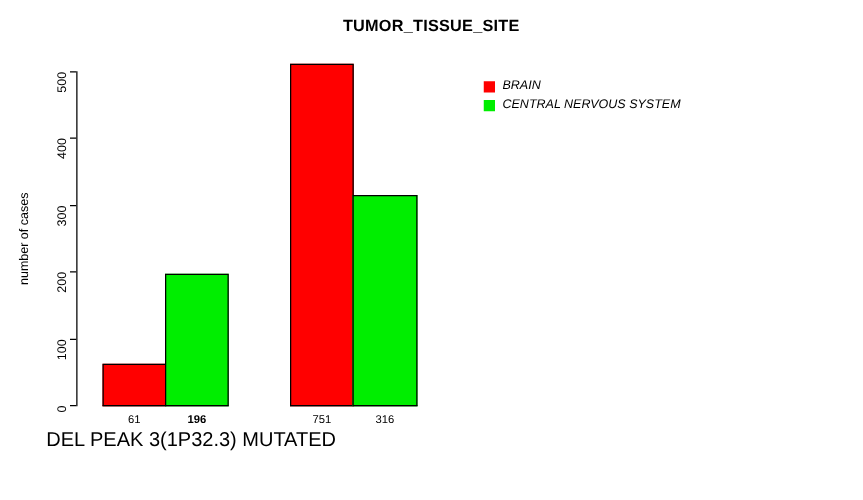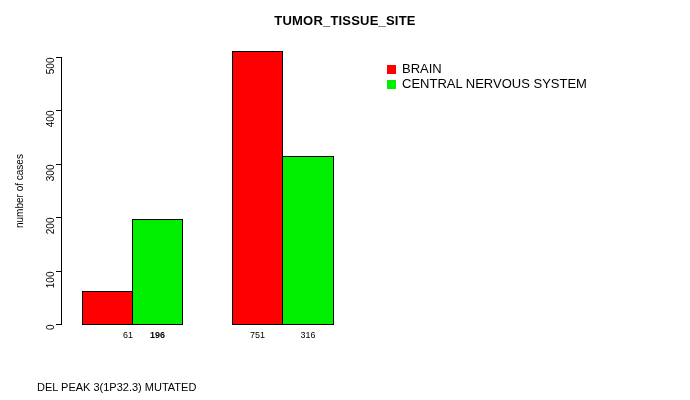--- a/index.html
+++ b/index.html
@@ -69,23 +69,22 @@
   }
   .y-axis-title {
     position: absolute;
     font-size: 10px;
     white-space: nowrap;
     transform: rotate(-90deg);
     transform-origin: 0 0;
   }
   .x-axis-title {
     position: absolute;
-    font-size: 11px;
+    font-size: 16px;
     white-space: nowrap;
-    margin-top: 37px;
   }
   .footnote {
     position: absolute;
     font-size: 11px;
     white-space: nowrap;
   }
   .legend {
     position: absolute;
   }
   .legend-row {
@@ -96,23 +95,24 @@
     position: absolute;
     left: 0;
     top: 3px;
     width: 9px;
     height: 9px;
   }
   .legend-label {
     position: absolute;
     left: 15px;
     top: 0;
-    font-size: 13px;
+    font-size: 10px;
     white-space: nowrap;
     line-height: 13px;
+    font-style: italic;
   }
 </style>
 </head>
 <body>
 
 <div id="chart-root">
 
   <div class="chart-title">TUMOR_TISSUE_SITE</div>
 
   <div class="plot-area">
@@ -138,21 +138,21 @@
     <div class="axis-line" style="left:82px; top:324px; width:101px; height:1px;"></div>
 
     <div class="axis-line" style="left:232px; top:324px; width:102px; height:1px;"></div>
 
     <div class="bar" style="left:82px; top:291px; width:51px; height:34px; background:#FF0000;"></div>
     <div class="bar" style="left:132px; top:219px; width:51px; height:106px; background:#00EE00;"></div>
 
     <div class="bar" style="left:232px; top:51px; width:51px; height:274px; background:#FF0000;"></div>
     <div class="bar" style="left:282px; top:156px; width:52px; height:169px; background:#00EE00;"></div>
 
-    <div class="bar-value-label" style="left:82px; top:330px; width:51px;text-align:right;">61</div>
+    <div class="bar-value-label" style="left:82px; top:330px; width:51px;">61</div>
     <div class="bar-value-label" style="left:132px; top:330px; width:51px;font-weight:bold;">196</div>
     <div class="bar-value-label" style="left:232px; top:330px; width:51px;">751</div>
     <div class="bar-value-label" style="left:282px; top:330px; width:52px;">316</div>
 
     <div class="x-axis-title" style="left:37px; top:344px;">DEL PEAK  3(1P32.3) MUTATED</div>
 
   </div>
 
   <div class="legend" style="left:387px; top:62px;">
     <div class="legend-row">

